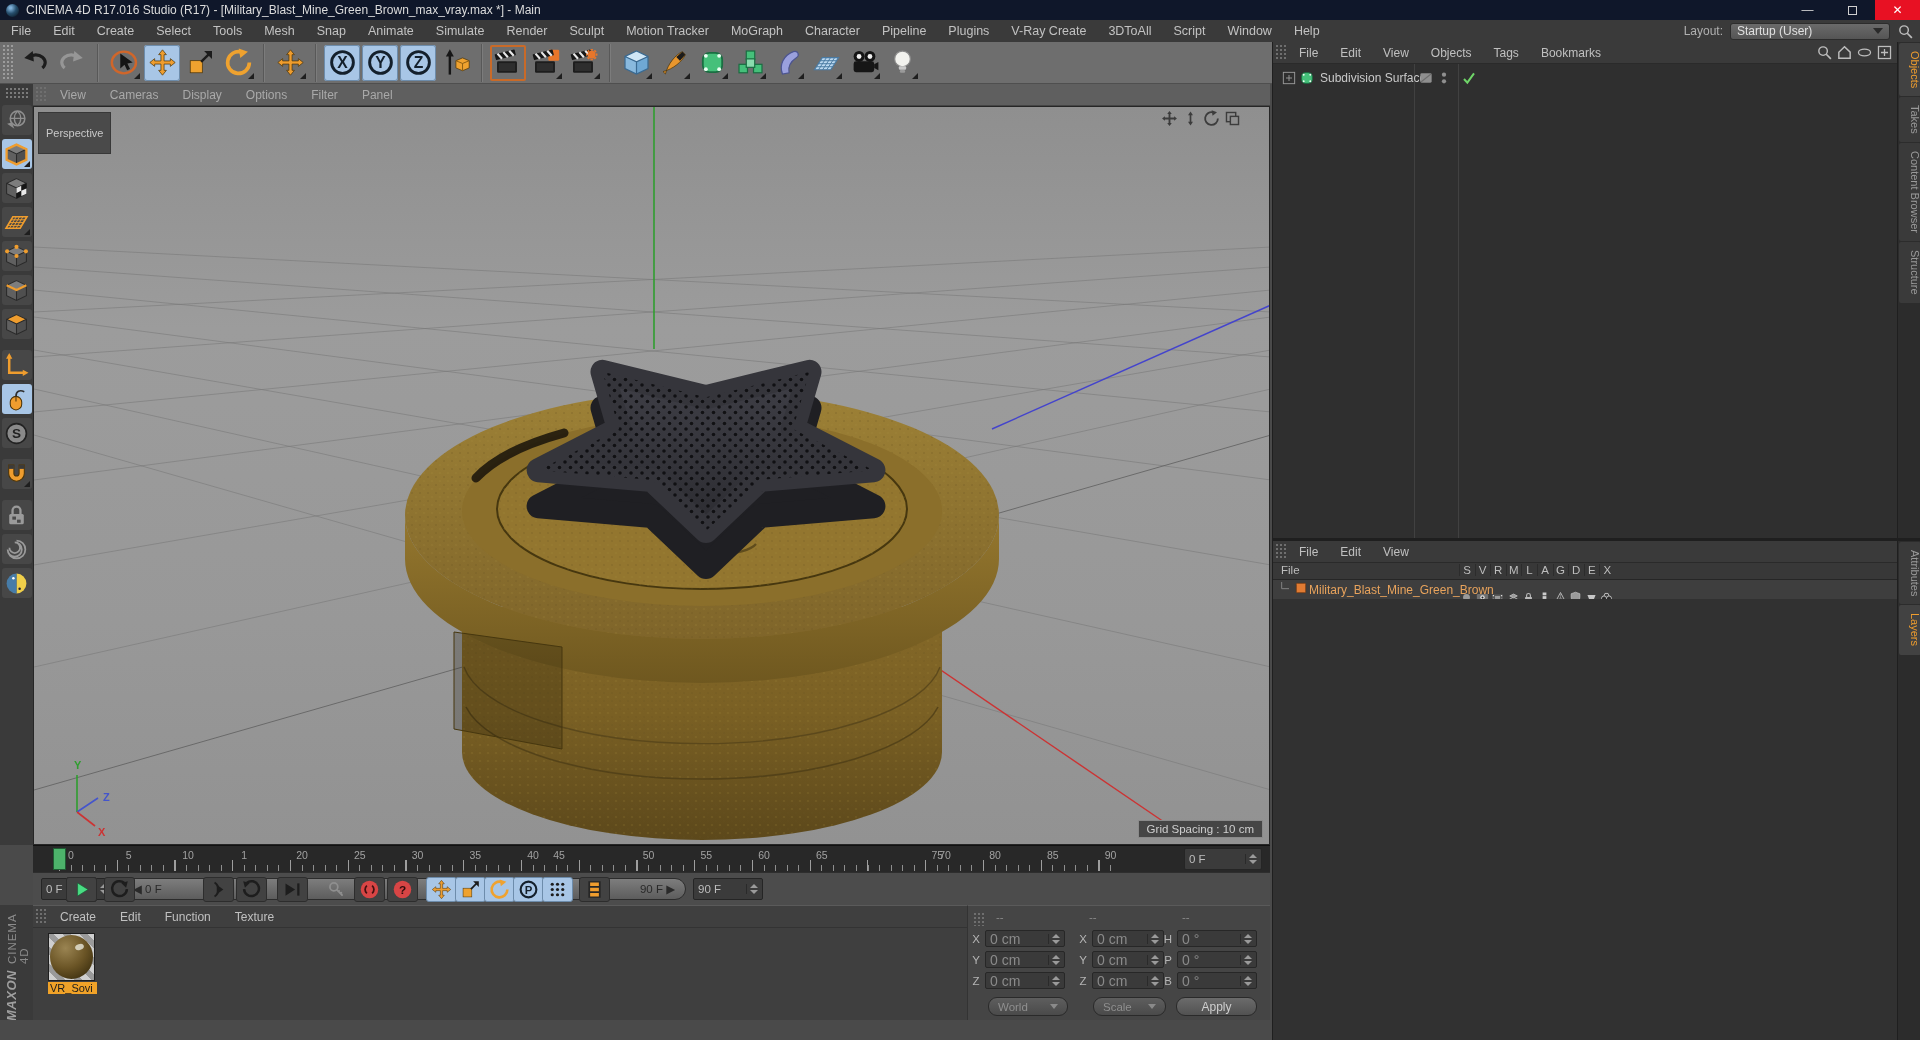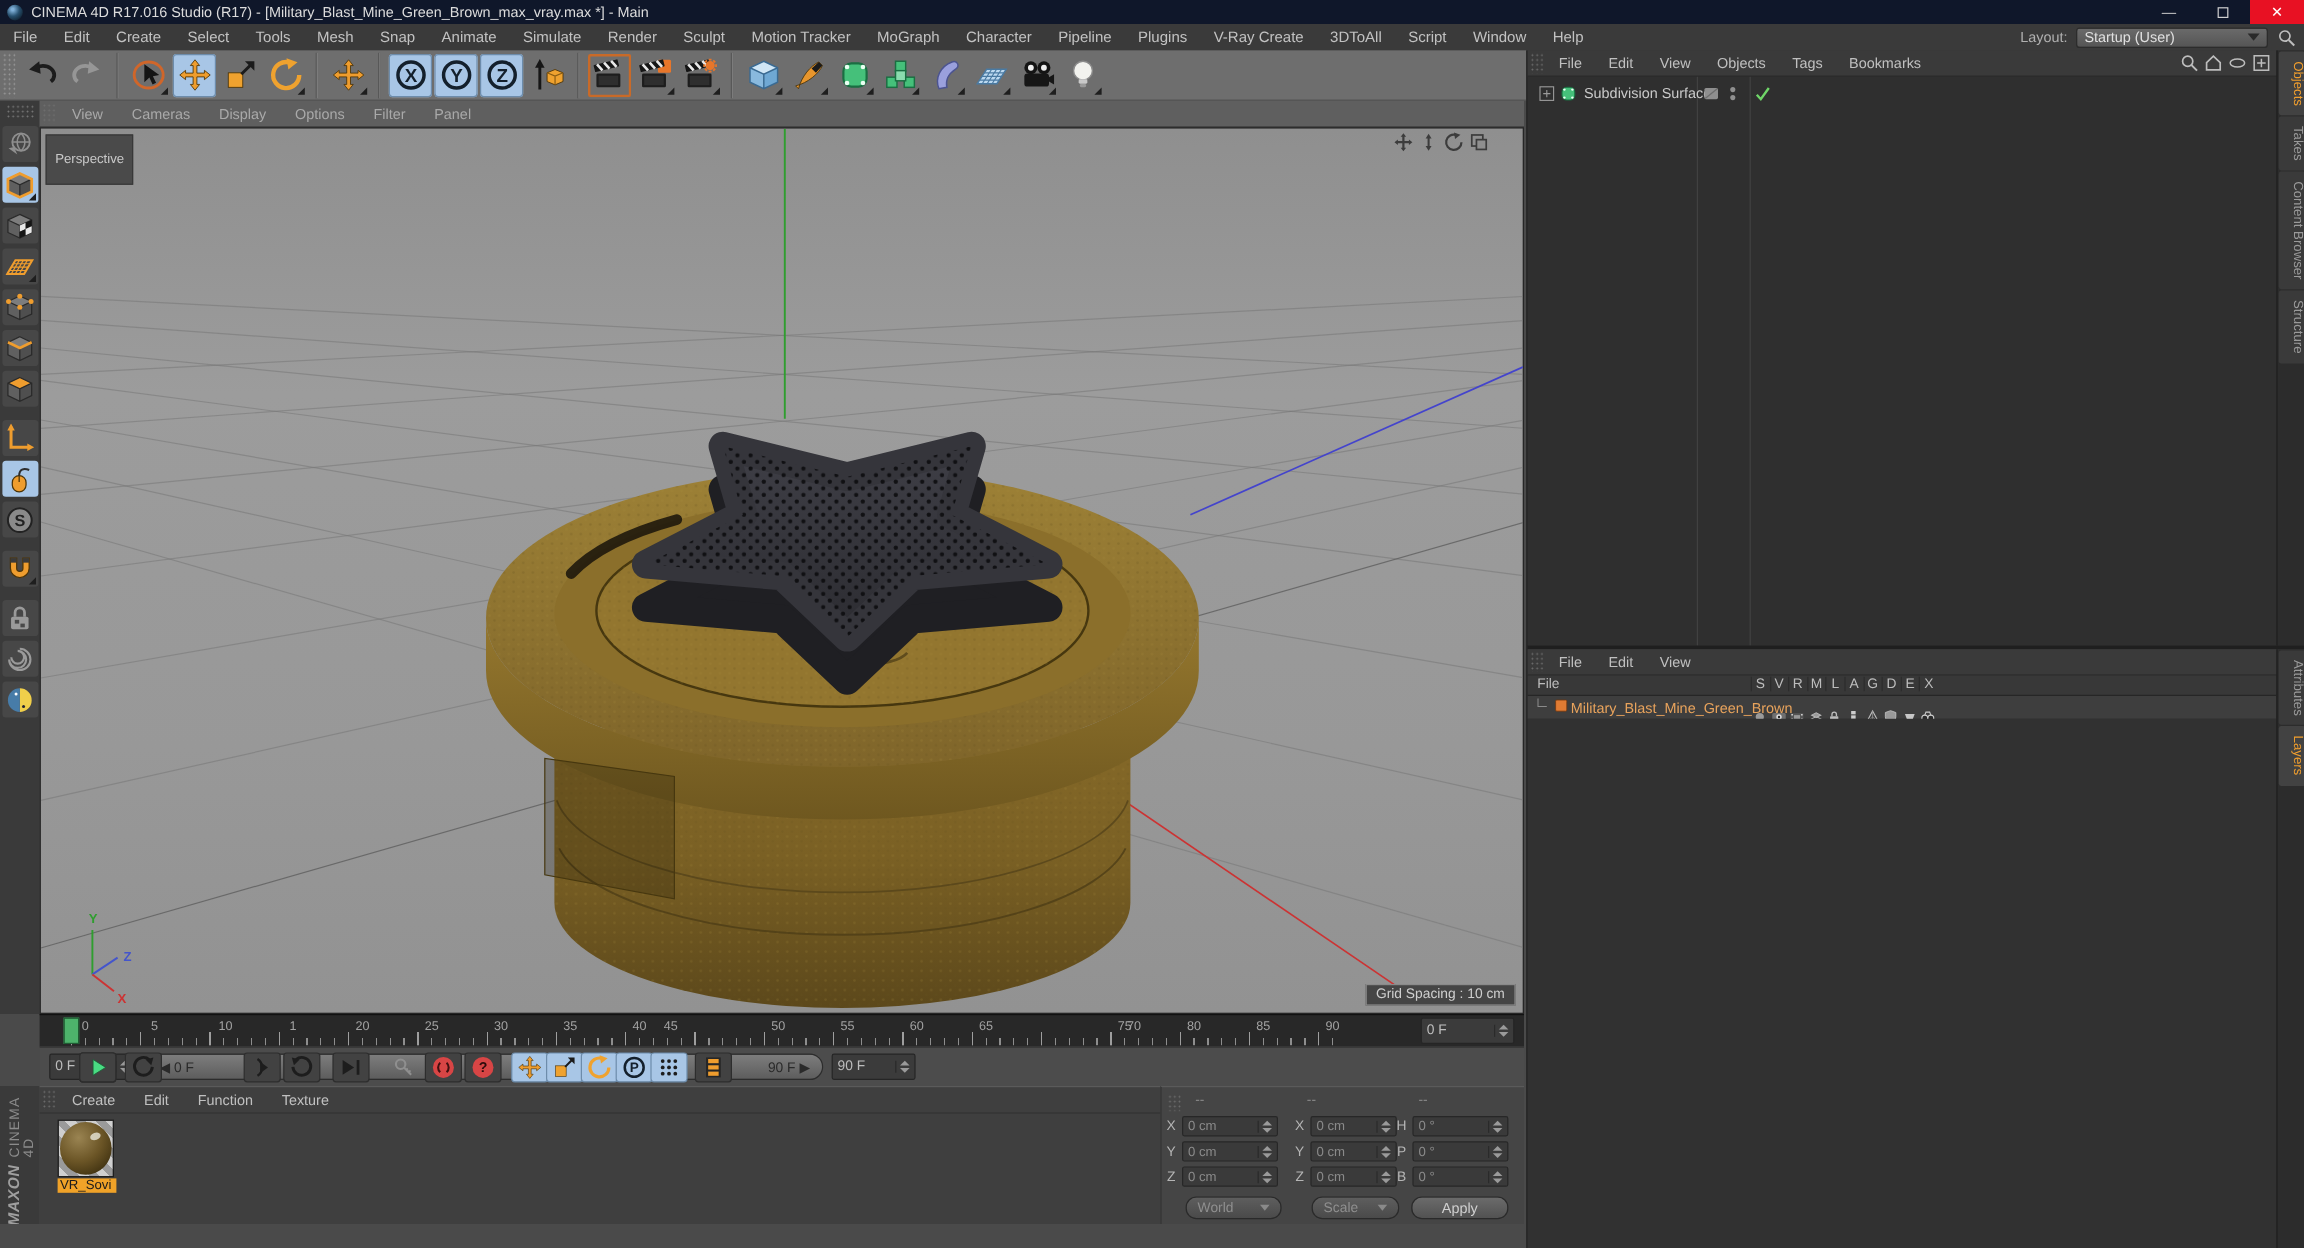--- a/index.html
+++ b/index.html
@@ -127,21 +127,21 @@
   .mat-label { margin-top:1px; background:#f0a228; color:#1c1c1c; font-size:11px; padding:0 2px;
                width:49px; overflow:hidden; white-space:nowrap; }
 
   .coords { position:absolute; left:967px; top:905px; width:303px; height:115px; background:#454545;
             border-top:1px solid #5a5a5a; border-left:1px solid #333; font-size:11.5px; }
   .co-head { position:absolute; top:5px; color:#8a8a8a; }
   .co-row { position:absolute; display:flex; align-items:center; gap:4px; }
   .co-lab { width:10px; color:#b5b5b5; text-align:center; }
   .cfield { height:17px; background:#3a3a3a; border:1px solid #272727; border-radius:2px; color:#7f7f7f;
             display:flex; align-items:center; padding:0 4px; }
-  .cfield .val { flex:1; font-size:11px; }
+  .cfield .val { flex:1; font-size:14px; }
   .cdrop { position:absolute; height:19px; background:linear-gradient(#5e5e5e,#4a4a4a); border:1px solid #2a2a2a;
            border-radius:9px; color:#8f8f8f; font-size:11.5px; display:flex; align-items:center; padding:0 9px; }
   .cdrop .car { margin-left:auto; width:0; height:0; border-left:4px solid transparent;
                 border-right:4px solid transparent; border-top:5px solid #8a8a8a; }
   .apply { position:absolute; height:19px; background:linear-gradient(#6b6b6b,#525252); border:1px solid #2a2a2a;
            border-radius:9px; color:#cfcfcf; display:flex; align-items:center; justify-content:center; font-size:12px; }
 
   
   .statusbar { position:absolute; left:0; top:1020px; width:1272px; height:20px; background:#2b2b2b;
                display:flex; align-items:center; font-size:12px; color:#b5b5b5; }

